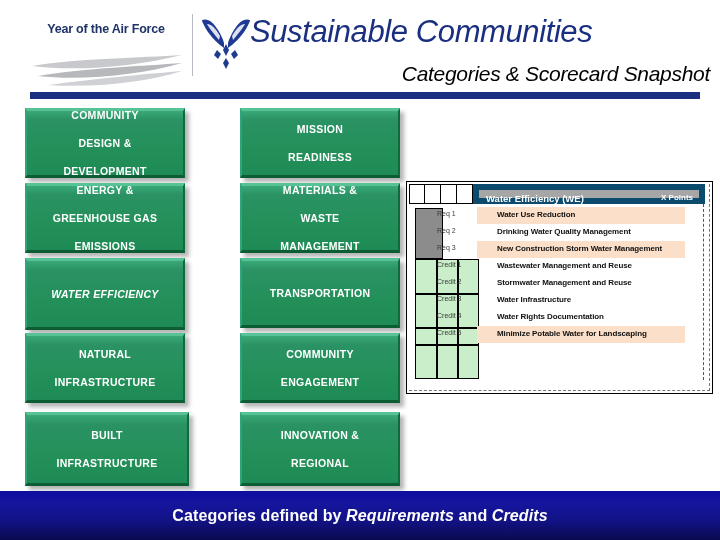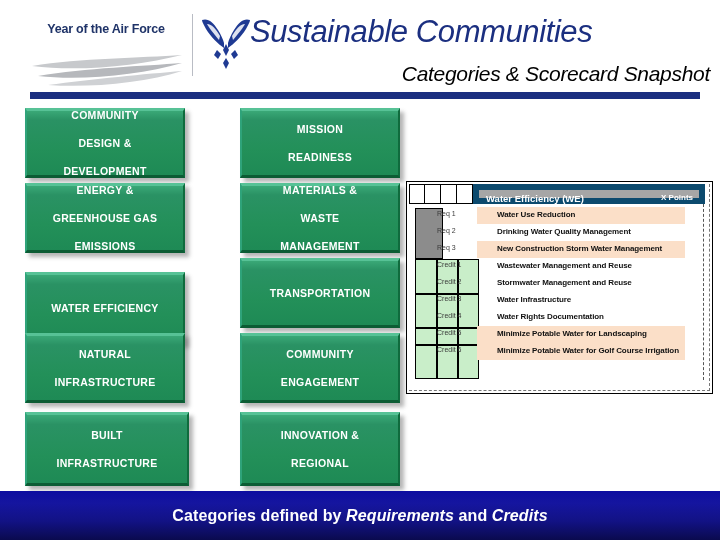--- a/index.html
+++ b/index.html
@@ -165,21 +165,21 @@
 </div>
 
 <div class="cat-box" style="left:25px;top:183px;width:160px;height:70px;">
   <span><span>ENERGY &amp;</span><br><span>GREENHOUSE GAS</span><br><span>EMISSIONS</span></span>
 </div>
 
 <div class="cat-box" style="left:240px;top:183px;width:160px;height:70px;">
   <span><span>MATERIALS &amp;</span><br><span>WASTE</span><br><span>MANAGEMENT</span></span>
 </div>
 
-<div class="cat-box" style="left:25px;top:272px;width:160px;height:72px;">
+<div class="cat-box" style="left:25px;top:258px;width:160px;height:72px;font-style:italic;">
   <span>
       <span>WATER EFFICIENCY</span>
     </span>
 </div>
 
 <div class="cat-box" style="left:240px;top:258px;width:160px;height:70px;">
   <span>
       <span>TRANSPORTATION</span>
     </span>
 </div>
@@ -261,25 +261,20 @@
         </div>
         <div class="sc-row">
           <div class="rlabel">Credit 4</div>
           <div class="rtext">Water Rights Documentation</div>
         </div>
         <div class="sc-row">
           <div class="hl"></div>
           <div class="rlabel">Credit 5</div>
           <div class="rtext">Minimize Potable Water for Landscaping</div>
         </div>
-        <div class="sc-row">
-          <div class="hl"></div>
-          <div class="rlabel">Credit 6</div>
-          <div class="rtext">Minimize Potable Water for Golf Course Irrigation</div>
-        </div>
       </div>
     <div class="sc-vrule"></div>
   </div>
 </div>
 
 <div id="footer">
   <div class="footer-text">
     <span>Categories defined by </span><em>Requirements</em><span> and </span><em>Credits</em>
   </div>
 </div>

